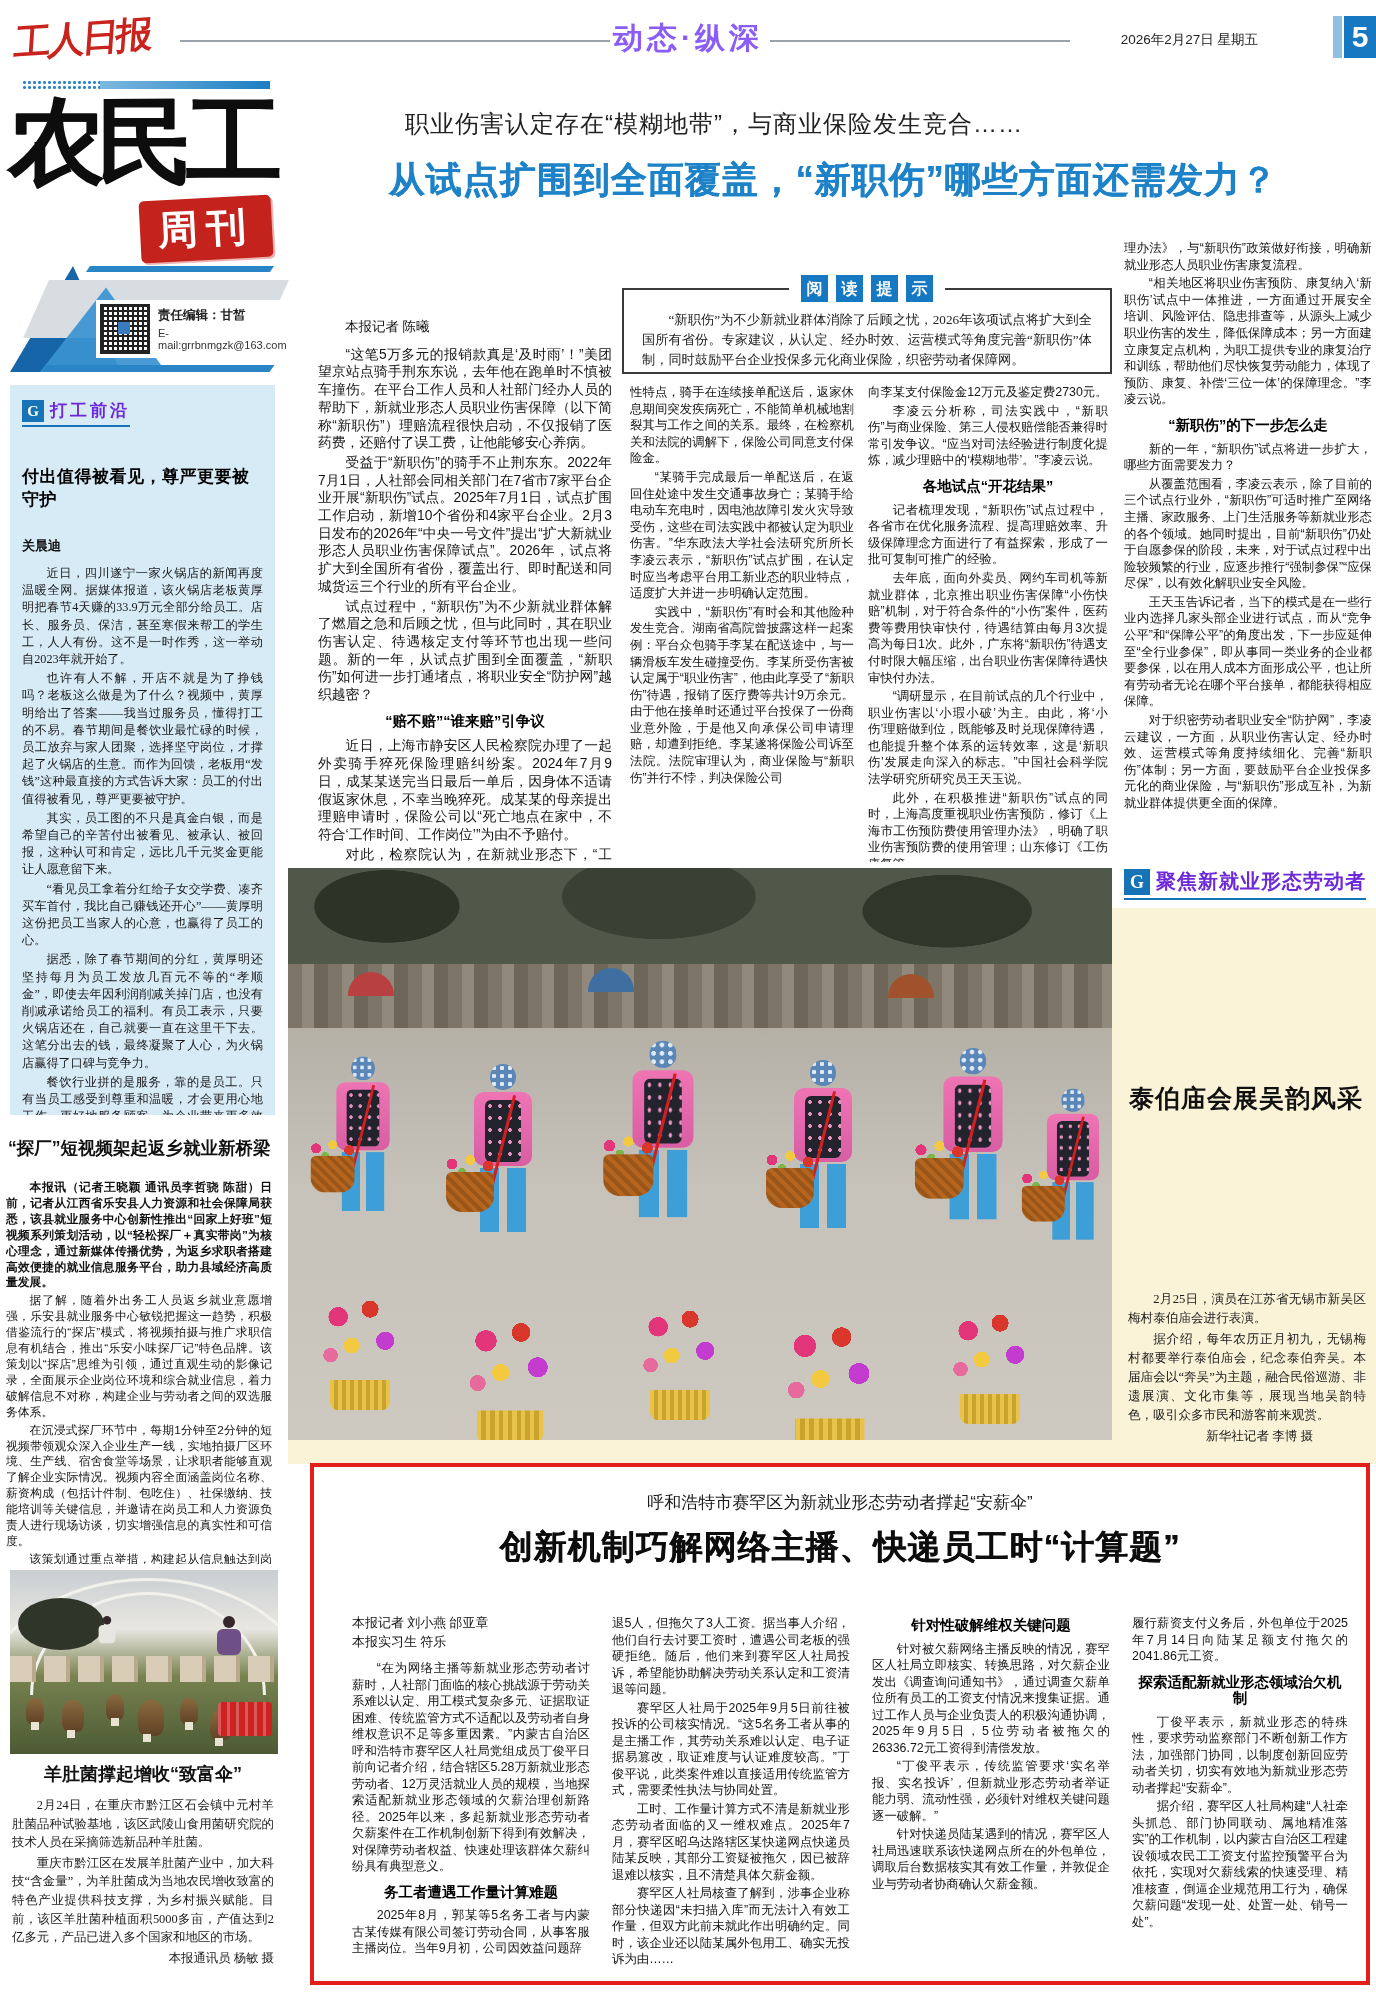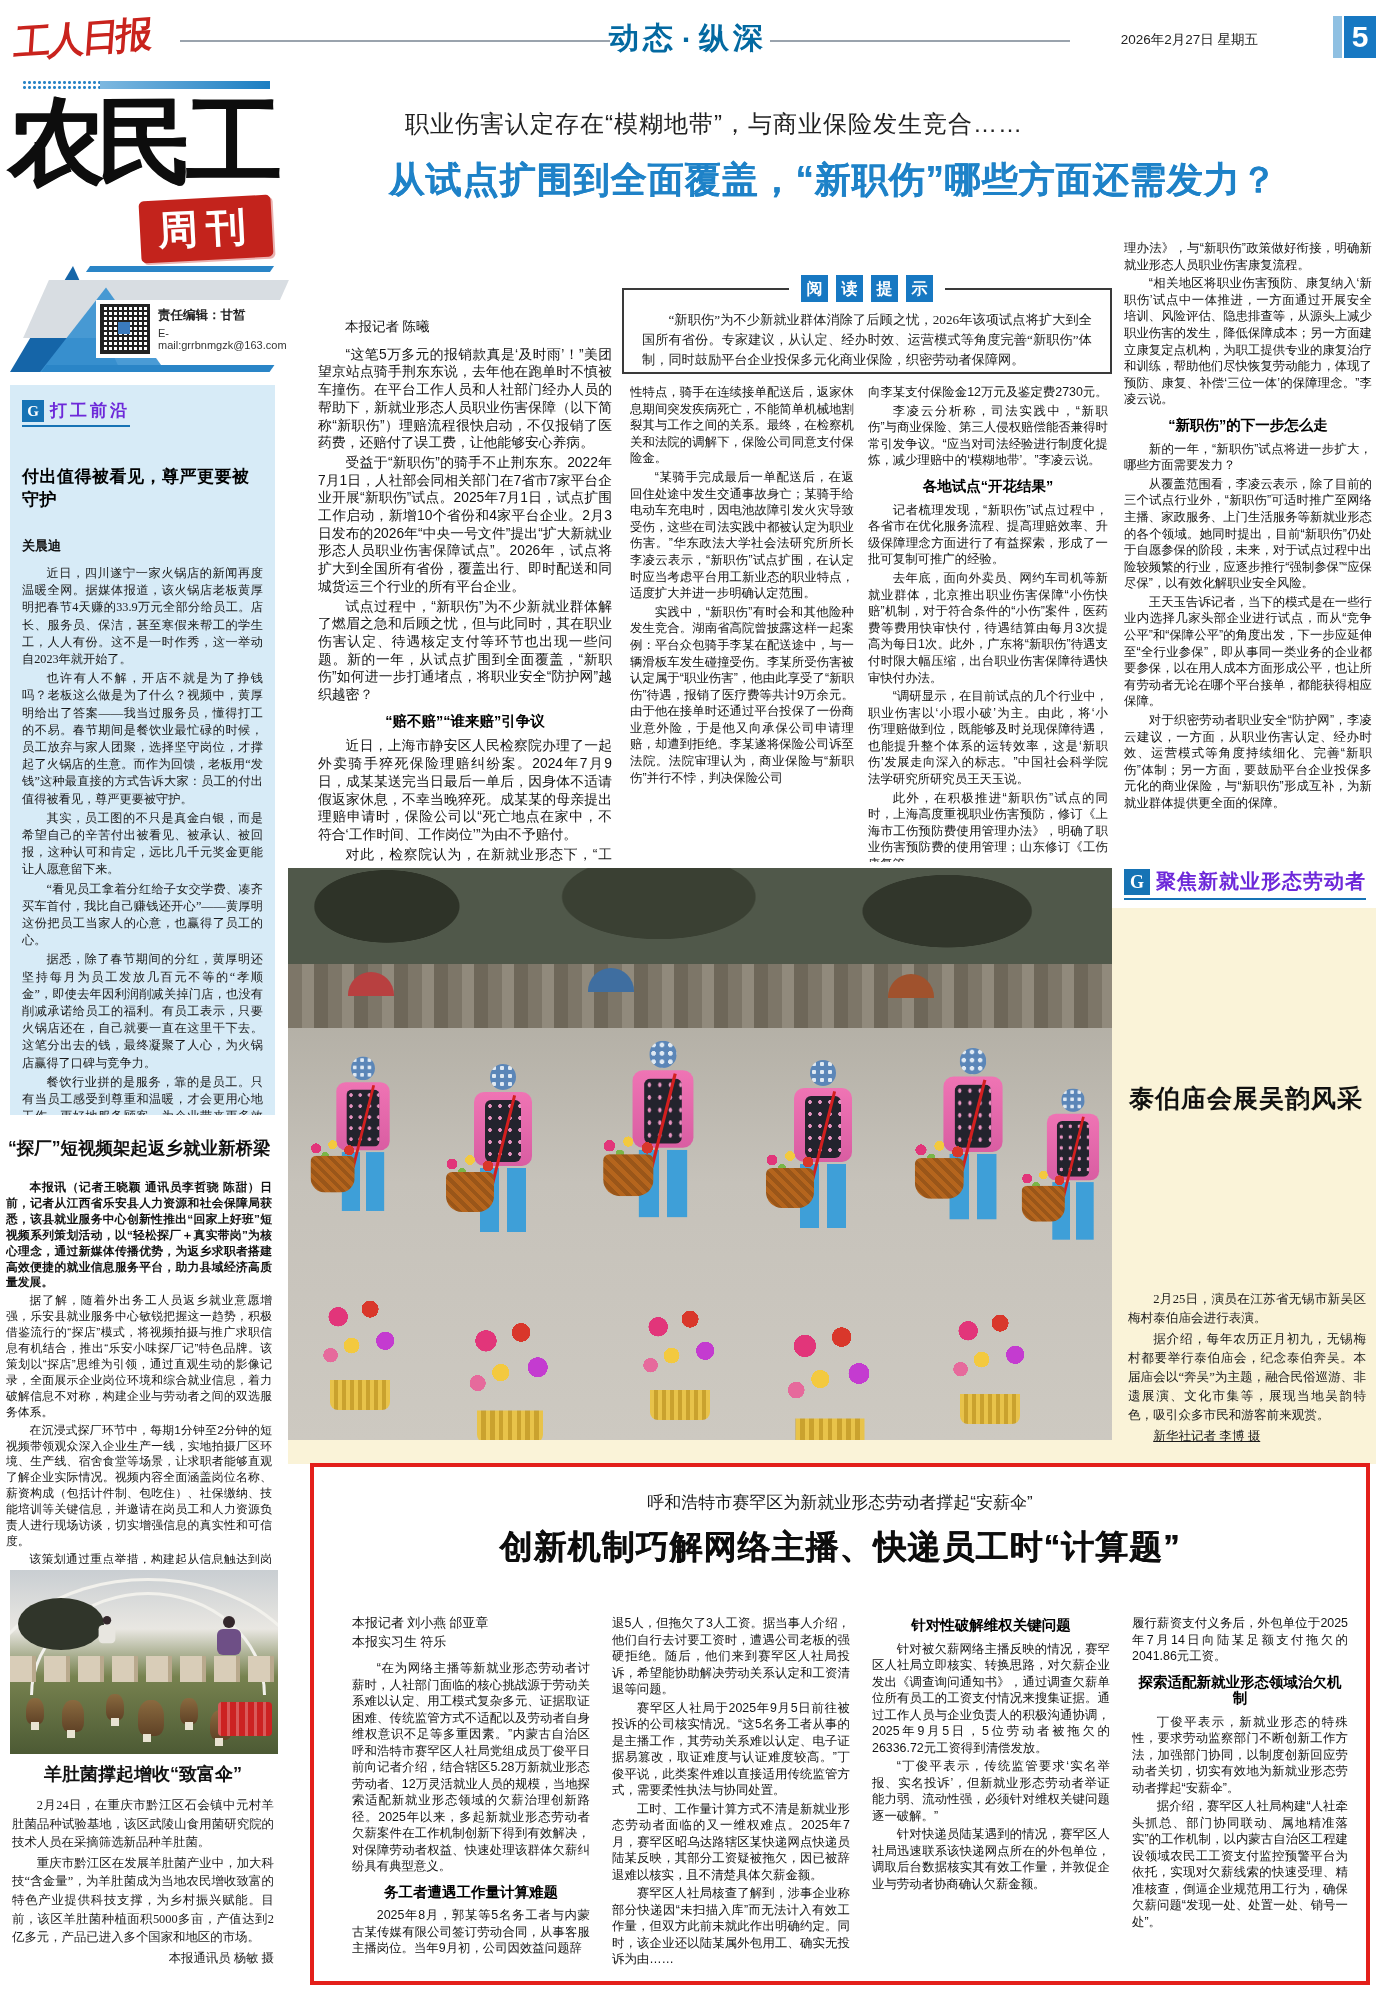--- a/index.html
+++ b/index.html
@@ -7,21 +7,21 @@
         font-family:"Liberation Sans","DejaVu Sans",sans-serif;color:#111;}
   .abs{position:absolute;}
   .serif{font-family:"Liberation Serif","DejaVu Serif",serif;}
   .para{text-indent:2em;text-align:justify;margin:0 0 2px 0;}
   .subhead{font-weight:900;text-align:center;margin:9px 0 7px 0;font-size:14.5px;color:#000;}
   .ncol{position:absolute;overflow:hidden;font-size:12.4px;line-height:16.6px;color:#131313;}
   
   #logo{left:14px;top:14px;font-size:37px;font-weight:900;color:#c9231d;
         font-family:"Liberation Serif",serif;transform:rotate(-4deg) skewX(-8deg);letter-spacing:-3px;}
   #secttitle{left:0;top:18px;width:1376px;text-align:center;font-size:30px;font-weight:900;
-        color:#0369a1;letter-spacing:4px;font-family:Liberation Mono, monospace;}
+        color:#8b5cf6;letter-spacing:4px;}
   .hline{position:absolute;top:40px;height:2px;background:#9aa3ad;}
   #dateline{right:118px;top:31px;font-size:13.5px;color:#222;}
   #pagestripe{right:34px;top:16px;width:9px;height:42px;background:#8fc0e2;}
   #pagenum{right:0;top:16px;width:32px;height:42px;background:#1778c2;color:#fff;
         font-size:30px;font-weight:900;text-align:center;line-height:42px;}
   
   #dotbar{left:22px;top:80px;width:248px;height:9px;display:flex;align-items:center;}
   #dots{width:78px;height:9px;background-image:radial-gradient(#2a85c7 1.3px,transparent 1.6px);background-size:5px 5px;}
   #dotline{flex:1;height:8px;background:linear-gradient(to right,#7db8e0,#1b7ec2);}
   #nmg{left:8px;top:92px;width:274px;font-size:96px;font-weight:900;letter-spacing:-7px;
@@ -123,21 +123,21 @@
       background:radial-gradient(circle 16px at 24% 30%,#e2357a 60%,transparent 61%),
                  radial-gradient(circle 14px at 62% 22%,#d9372b 60%,transparent 61%),
                  radial-gradient(circle 15px at 80% 55%,#c43bd0 60%,transparent 61%),
                  radial-gradient(circle 13px at 40% 60%,#f3c93f 60%,transparent 61%),
                  radial-gradient(circle 12px at 15% 70%,#e66a9c 60%,transparent 61%);}
   .bigflower i{position:absolute;left:12px;bottom:-26px;width:60px;height:30px;display:block;
       background:repeating-linear-gradient(90deg,#e8c34a 0 4px,#caa22e 4px 8px);border-radius:0 0 8px 8px;}
   
   #tb-head{left:1126px;top:1082px;width:240px;text-align:center;font-size:25px;font-weight:900;letter-spacing:1px;}
   #tb-body{left:1128px;top:1290px;width:238px;height:168px;overflow:hidden;font-size:12.6px;line-height:19px;color:#1a1a1a;}
-  #tb-credit{text-align:left;text-decoration:underline;}
+  #tb-credit{text-align:center;}
   
   #redbox{left:310px;top:1463px;width:1060px;height:522px;border:4px solid #e31f1a;background:#fff;box-sizing:border-box;}
   #rb-kicker{position:absolute;left:0;top:24px;width:100%;text-align:center;font-size:17px;color:#1a1a1a;}
   #rb-head{position:absolute;left:0;top:58px;width:100%;text-align:center;font-size:33px;font-weight:900;color:#0d0d0d;
       letter-spacing:1px;text-shadow:.5px 0 0 #0d0d0d;}
   .rbcol{position:absolute;top:148px;width:238px;height:356px;overflow:hidden;font-size:12.4px;line-height:16.5px;color:#131313;}
   #rbc1{left:38px;} #rbc2{left:298px;} #rbc3{left:558px;} #rbc4{left:818px;width:216px;}
   .rb-byline{font-size:13px;margin:0 0 2px 0;}
 </style>
 </head>

